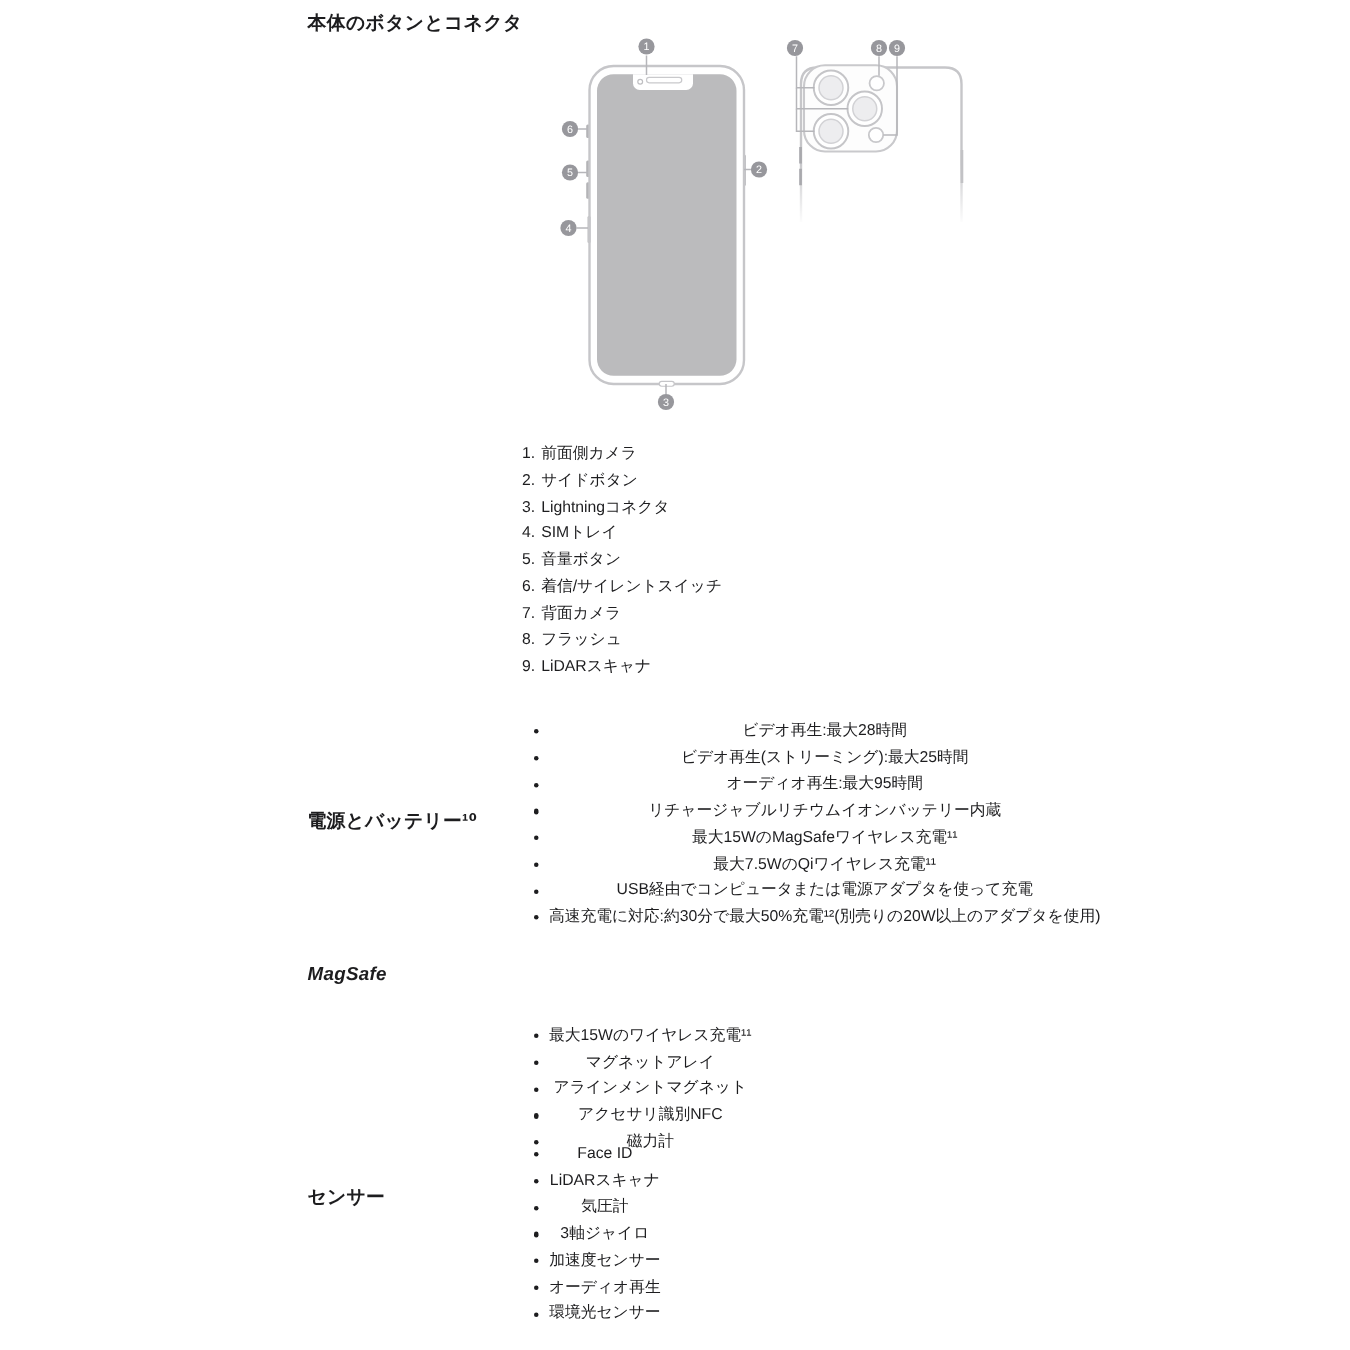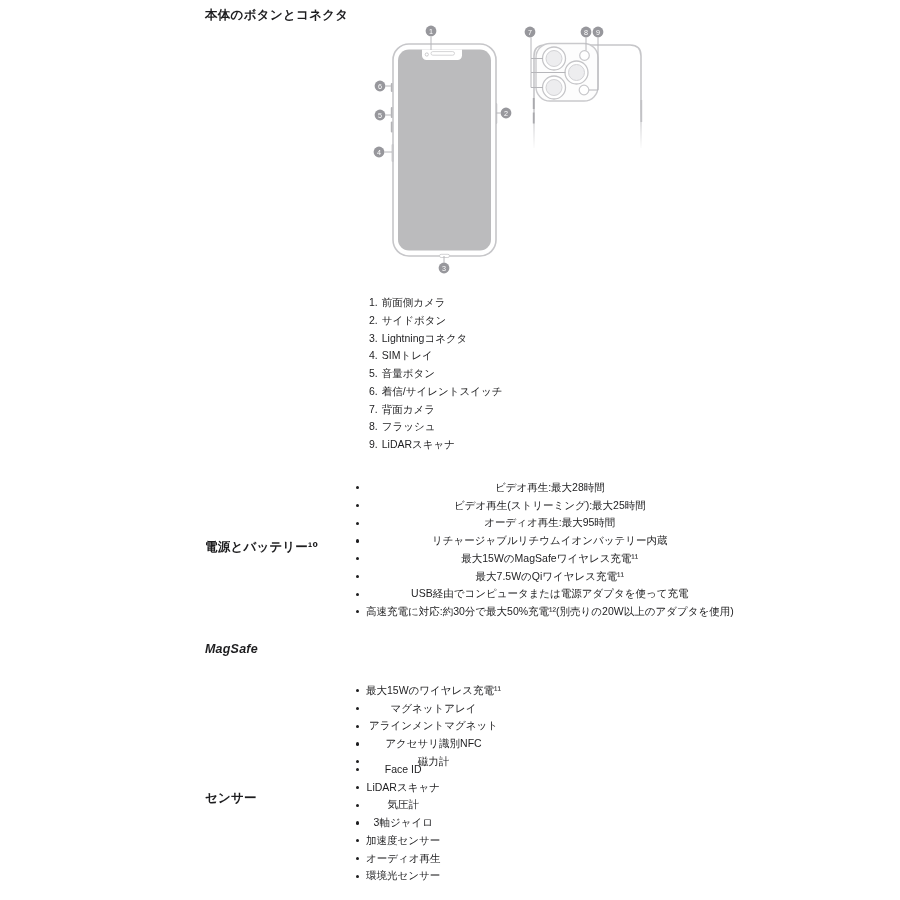--- a/index.html
+++ b/index.html
@@ -12,21 +12,21 @@
   .canvas { position:relative; width:900px; height:900px; overflow:hidden; background:#fff; }
 
   .page-title {
     position:absolute; left:205px; top:7px;
     font-size:12.5px; font-weight:bold; letter-spacing:0.3px;
   }
 
   .diagram { position:absolute; left:368px; top:20px; }
 
   .legend {
-    position:absolute; left:369px; top:294px;
+    position:absolute; left:348px; top:294px;
     list-style:none; font-size:10.5px; color:#1d1d1f;
   }
   .legend li { line-height:17.75px; white-space:nowrap; }
   .legend .num { margin-right:4px; }
 
   .spec-label {
     position:absolute; left:205px; width:150px;
     font-size:12.5px; font-weight:bold; line-height:17px; letter-spacing:0.2px;
   }
   .spec-list {

